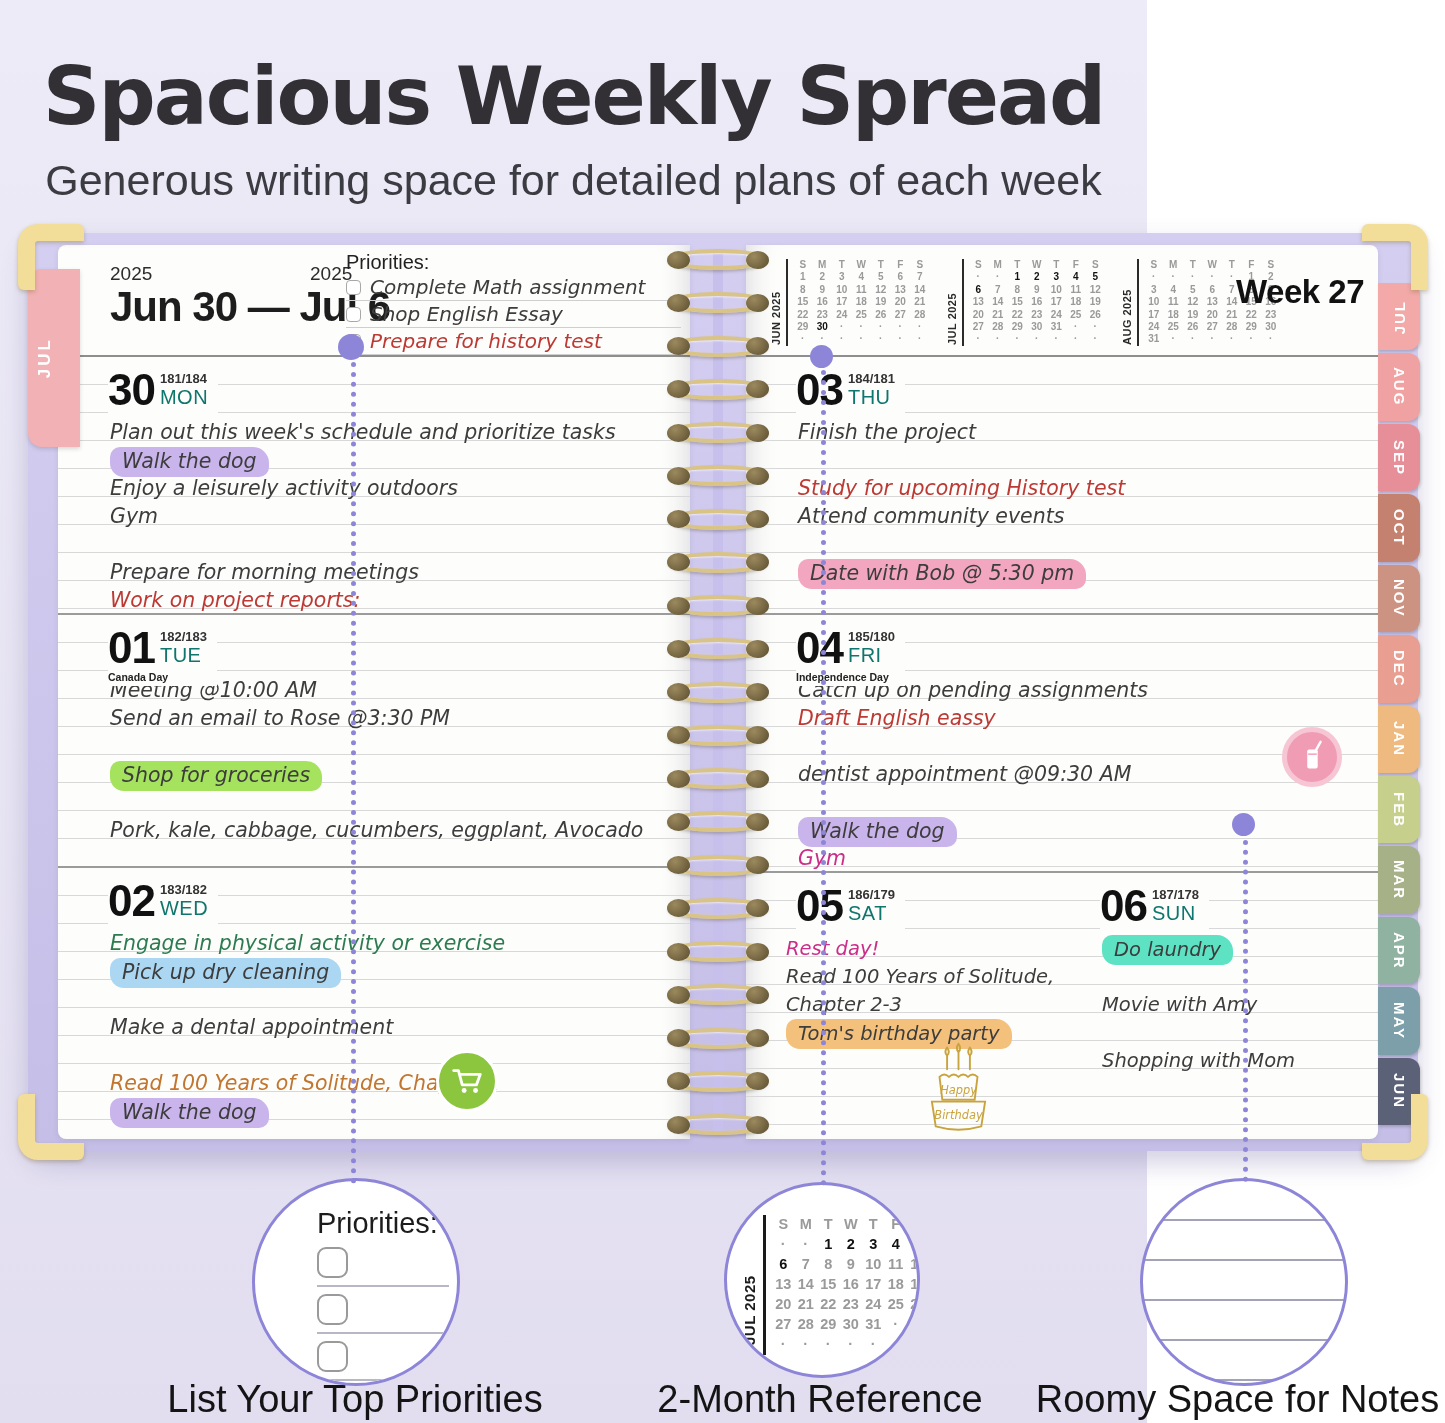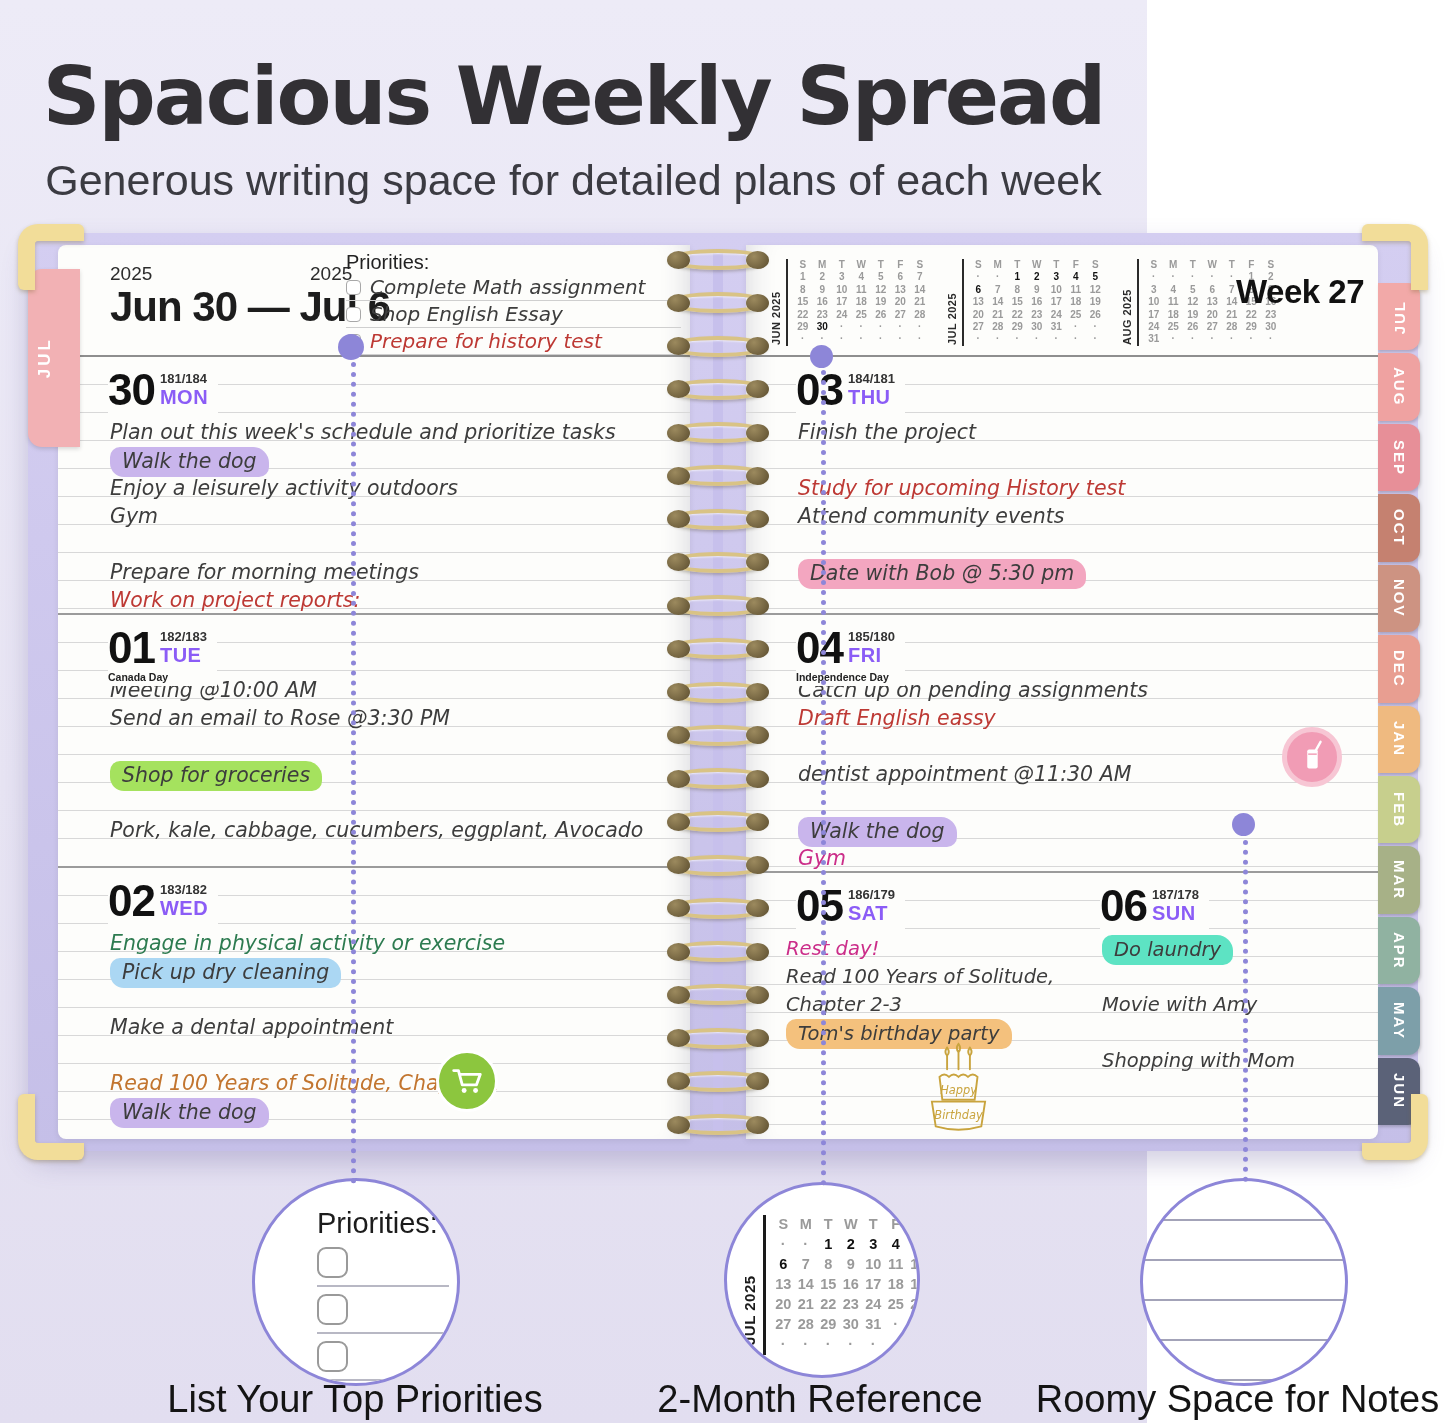--- a/index.html
+++ b/index.html
@@ -50,21 +50,21 @@
 .week-label{position:absolute;right:14px;top:28px;font-size:33px;font-weight:800;color:#111;letter-spacing:-.5px}
 
 .day{position:relative;border-bottom:2px solid #9b9b9b;background:repeating-linear-gradient(to bottom,transparent 0 27px,#d8d8d8 27px 28px)}
 .day.last{border-bottom:0}
 .h258{height:258px}.h253{height:253px}.h271{height:271px}.h266{height:266px}
 .day-head{position:absolute;left:50px;top:12px;z-index:2;background:#fdfdfb;padding:0 10px 3px 0}
 .dh-row{display:flex;align-items:flex-start}
 .d-num{font-size:44px;font-weight:800;color:#111;line-height:.95;letter-spacing:-1px}
 .d-side{margin-left:5px;padding-top:3px;display:inline-flex;flex-direction:column}
 .d-ord{font-size:13px;font-weight:700;color:#333;line-height:1;margin-bottom:1px}
-.d-dow{font-size:20px;font-weight:700;color:#8b5cf6;letter-spacing:.5px;line-height:1.1}
+.d-dow{font-size:20px;font-weight:400;color:#0f766e;letter-spacing:.5px;line-height:1.1}
 .d-holiday{font-size:10.5px;font-weight:700;color:#222;margin-top:2px}
 .entries{position:absolute;left:52px;right:16px;top:62px;z-index:1}
 .eline{height:28px;line-height:27px;white-space:nowrap}
 .etext{font-family:"DejaVu Sans",sans-serif;font-style:italic;font-size:20.5px;color:#3d3d3d;display:inline-block}
 .etext.red{color:#bd3934}.etext.green{color:#2d7b50}.etext.orange{color:#c2752f}.etext.magenta{color:#cb2d89}
 .etext[class*="hl-"]{padding:1px 12px 2px;border-radius:10px 16px 10px 14px}
 .hl-purple{background:#c9b5ec}.hl-green{background:#a5e25e}.hl-blue{background:#abd7f3}
 .hl-pink{background:#f3a6c0}.hl-orange{background:#f4c17d}.hl-teal{background:#5de3c3}
 .weekend{display:flex}
 .wk-col{position:relative;flex:1}
@@ -419,21 +419,21 @@
                 <span class="d-dow">FRI</span>
               </span>
             </div>
           <div class="d-holiday">Independence Day</div>
         </div>
         <div class="entries">
 
         <div class="eline"><span class="etext">Catch up on pending assignments</span></div>
             <div class="eline"><span class="etext red">Draft English eassy</span></div>
             <div class="eline"><span class="etext"></span></div>
-            <div class="eline"><span class="etext">dentist appointment @11:30 AM</span></div>
+            <div class="eline"><span class="etext">dentist appointment @09:30 AM</span></div>
             <div class="eline"><span class="etext"></span></div>
             <div class="eline"><span class="etext hl-purple">Walk the dog</span></div>
             <div class="eline"><span class="etext magenta">Gym</span></div>
           </div>
         <div class="icon-drink">
           <svg viewBox="0 0 40 40" width="38" height="38">
               <rect x="15" y="12" width="11" height="20" rx="2" fill="#fff"></rect>
               <line x1="24" y1="13" x2="29" y2="4" stroke="#fff" stroke-width="2.5" stroke-linecap="round"></line>
               <line x1="16" y1="17" x2="25" y2="17" stroke="#f19cb5" stroke-width="1.5"></line>
             </svg>

